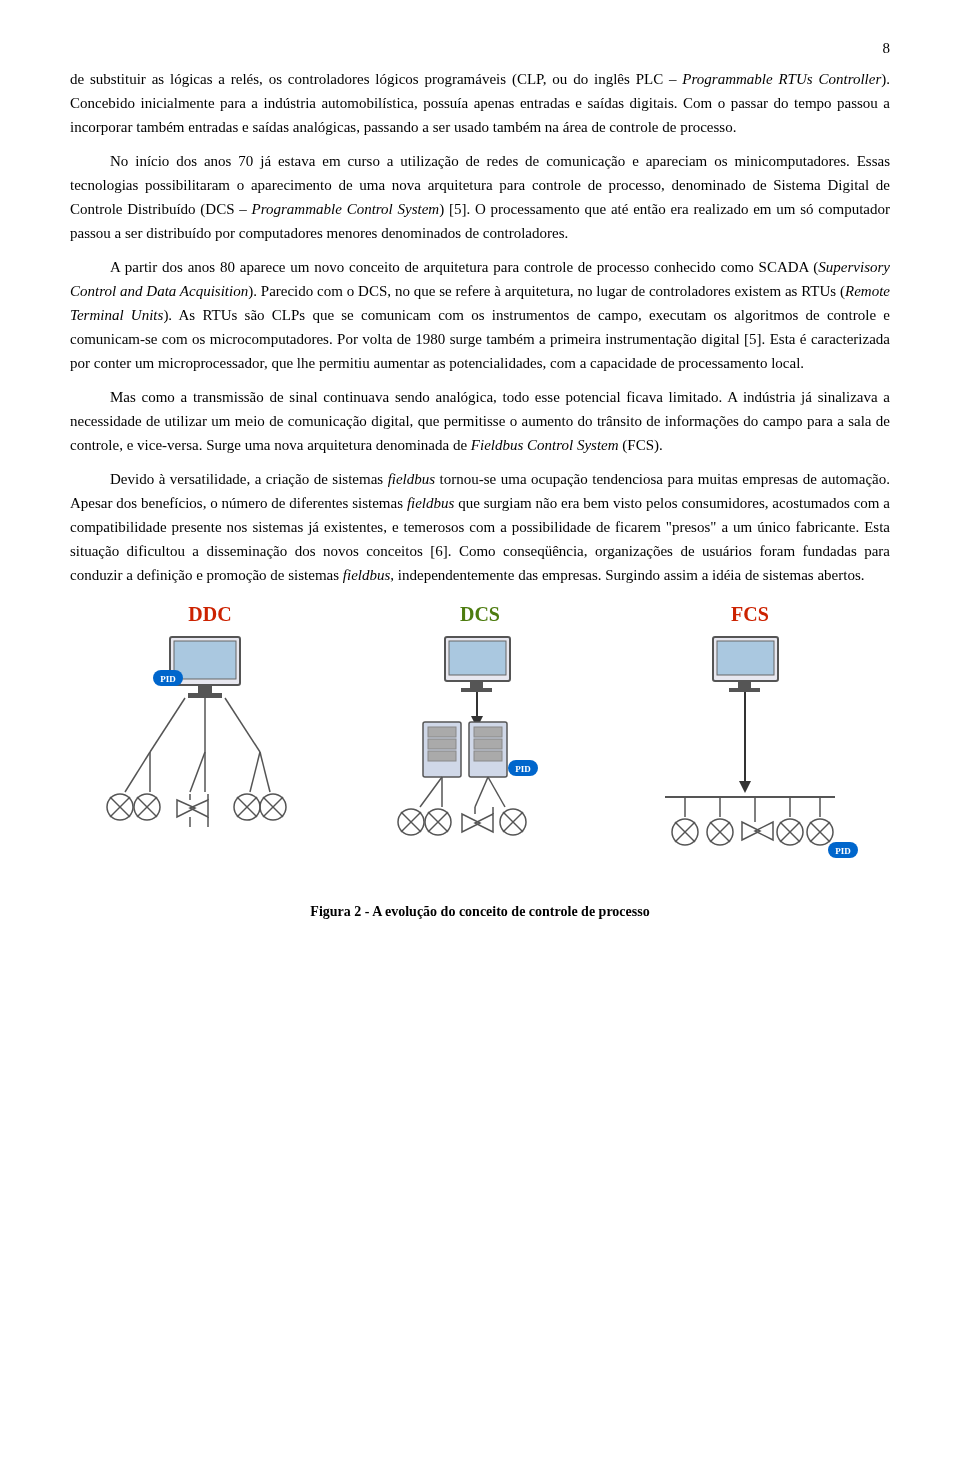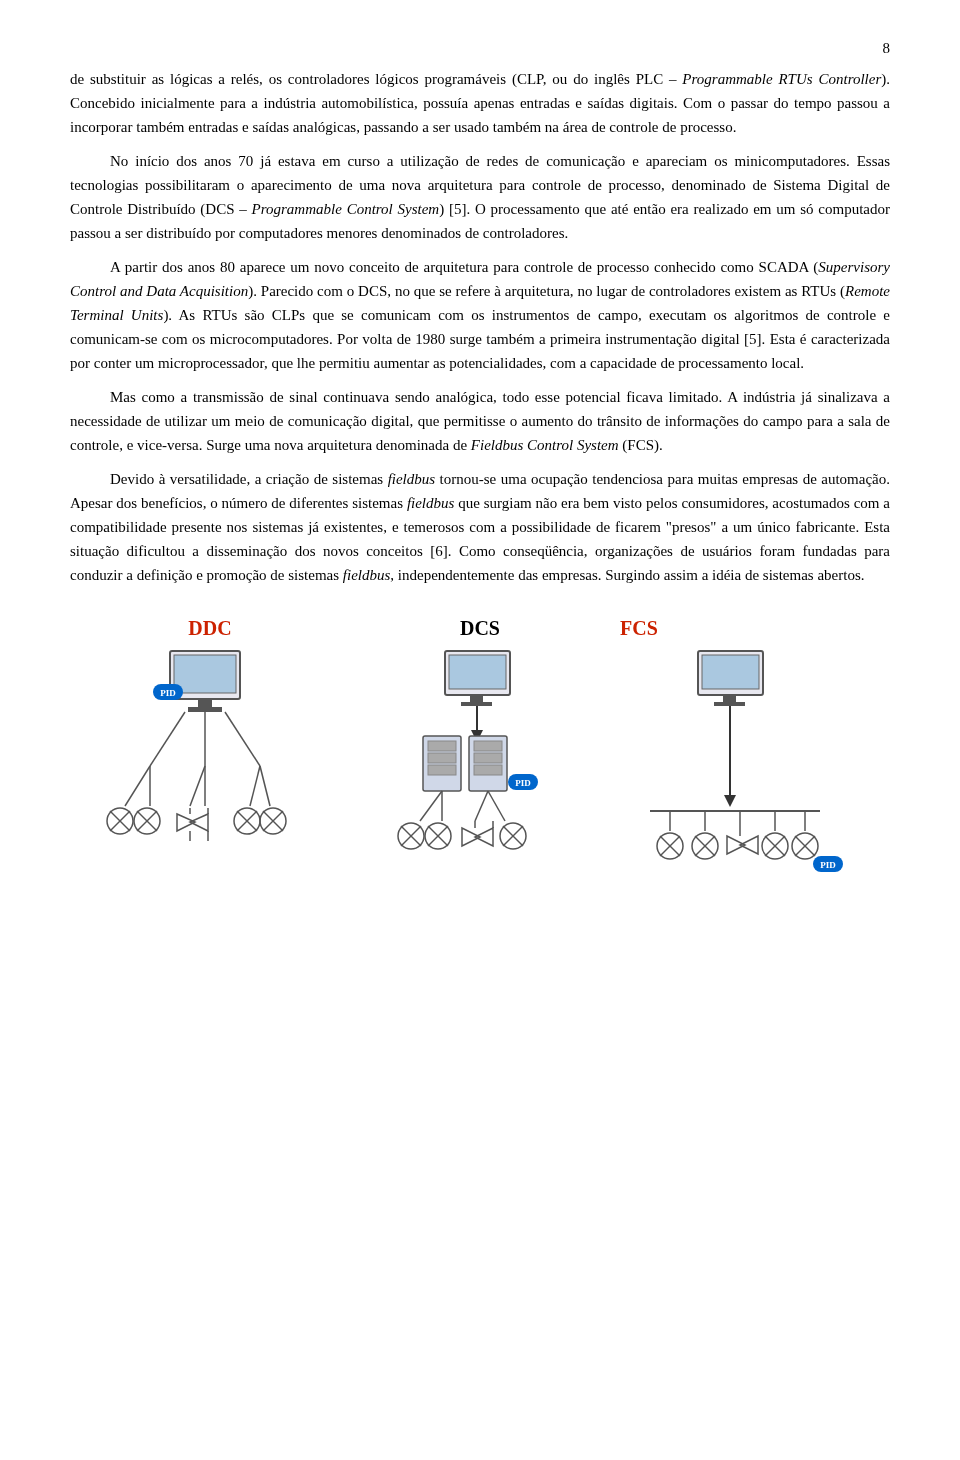--- a/index.html
+++ b/index.html
@@ -26,21 +26,21 @@
       margin-bottom: 10px;
       text-align: justify;
       line-height: 1.6;
     }
     .indent {
       text-indent: 40px;
     }
     em { font-style: italic; }
     strong { font-weight: bold; }
     .figure-container {
-      margin-top: 30px;
+      margin-top: 16px;
       width: 100%;
     }
     .figure-caption {
       text-align: center;
       font-size: 14px;
       margin-top: 12px;
     }
     .diagrams-wrapper {
       display: flex;
       justify-content: space-between;
@@ -149,21 +149,21 @@
         <line x1="142" y1="165" x2="162" y2="185" stroke="#555" stroke-width="1.5"></line>
         <line x1="162" y1="165" x2="142" y2="185" stroke="#555" stroke-width="1.5"></line>
 
         <circle cx="178" cy="175" r="13" fill="none" stroke="#555" stroke-width="1.5"></circle>
         <line x1="168" y1="165" x2="188" y2="185" stroke="#555" stroke-width="1.5"></line>
         <line x1="188" y1="165" x2="168" y2="185" stroke="#555" stroke-width="1.5"></line>
       </svg>
     </div>
 
     <div style="display:flex;flex-direction:column;align-items:center;width:260px;">
-      <div style="font-size:20px;font-weight:bold;color:#000000;margin-bottom:6px;">DCS</div>
+      <div style="font-size:20px;font-weight:bold;color:#4d7c0f;margin-bottom:6px;">DCS</div>
       <svg width="230" height="260" viewBox="0 0 230 260">
 
         <rect x="80" y="5" width="65" height="44" rx="2" fill="#e8e8f0" stroke="#555" stroke-width="2"></rect>
         <rect x="84" y="9" width="57" height="34" fill="#aac8e0" stroke="#666" stroke-width="1"></rect>
         <rect x="105" y="49" width="13" height="7" fill="#555"></rect>
         <rect x="96" y="56" width="31" height="4" fill="#555"></rect>
 
         <path d="M112 60 Q112 80 112 90" stroke="#333" stroke-width="2" fill="none" marker-end="url(#arrowDCS)"></path>
         <defs>
           <marker id="arrowDCS" markerWidth="6" markerHeight="6" refX="3" refY="3" orient="auto">
@@ -201,21 +201,21 @@
         <polygon points="128,182 128,200 110,191" fill="none" stroke="#555" stroke-width="1.5"></polygon>
         <line x1="110" y1="175" x2="110" y2="182" stroke="#555" stroke-width="1.5"></line>
         <line x1="128" y1="175" x2="128" y2="182" stroke="#555" stroke-width="1.5"></line>
 
         <circle cx="148" cy="190" r="13" fill="none" stroke="#555" stroke-width="1.5"></circle>
         <line x1="138" y1="180" x2="158" y2="200" stroke="#555" stroke-width="1.5"></line>
         <line x1="158" y1="180" x2="138" y2="200" stroke="#555" stroke-width="1.5"></line>
       </svg>
     </div>
 
-    <div style="display:flex;flex-direction:column;align-items:flex-start;width:260px;">
+    <div style="display:flex;flex-direction:column;align-items:center;width:260px;">
       <div style="font-size:20px;font-weight:bold;color:#cc2200;margin-bottom:6px;">FCS</div>
       <svg width="230" height="260" viewBox="0 0 230 260">
 
         <rect x="78" y="5" width="65" height="44" rx="2" fill="#e8e8f0" stroke="#555" stroke-width="2"></rect>
         <rect x="82" y="9" width="57" height="34" fill="#aac8e0" stroke="#666" stroke-width="1"></rect>
         <rect x="103" y="49" width="13" height="7" fill="#555"></rect>
         <rect x="94" y="56" width="31" height="4" fill="#555"></rect>
 
         <defs>
           <marker id="arrowFCS" markerWidth="6" markerHeight="6" refX="3" refY="3" orient="auto">
@@ -252,13 +252,16 @@
         <line x1="175" y1="190" x2="195" y2="210" stroke="#555" stroke-width="1.5"></line>
         <line x1="195" y1="190" x2="175" y2="210" stroke="#555" stroke-width="1.5"></line>
 
         <rect x="193" y="210" width="30" height="16" rx="8" fill="#0066cc"></rect>
         <text x="208" y="222" text-anchor="middle" fill="white" font-size="9" font-weight="bold">PID</text>
       </svg>
     </div>
 
   </div>
 
+  <div class="figure-caption">
+    <strong>Figura 2 - A evolução do conceito de controle de processo</strong>
+  </div>
 </div>
 
 </body></html>

